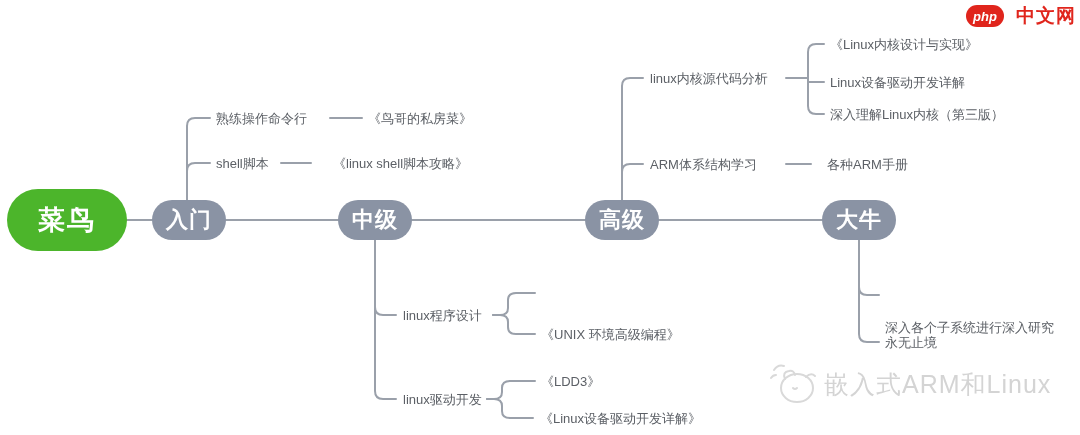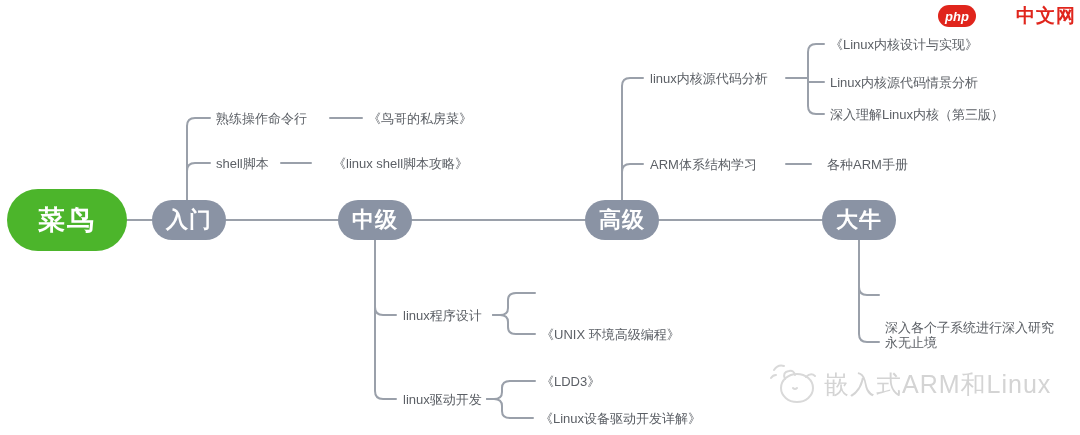--- a/index.html
+++ b/index.html
@@ -46,21 +46,20 @@
   }
   .logo-badge{
     display:flex;align-items:center;justify-content:center;
     width:38px;height:22px;border-radius:11px;
     background:#e0251c;color:#fff;
     font-size:13px;font-weight:bold;font-style:italic;
   }
   .logo-text{
     color:#e0251c;font-size:19px;font-weight:bold;
     letter-spacing:1px;
-    margin-left:28px;
   }
 </style>
 </head>
 <body>
 
 <div class="canvas">
 
   <svg class="connectors" viewBox="0 0 1080 435" fill="none" stroke="#9aa0aa" stroke-width="2" stroke-linecap="round">
 
     <path d="M127,220 H152"></path>
@@ -113,21 +112,21 @@
   <div class="lbl" style="left:333px;top:163px;">《linux shell脚本攻略》</div>
 
   <div class="lbl" style="left:403px;top:315px;">linux程序设计</div>
   <div class="lbl" style="left:541px;top:334px;">《UNIX 环境高级编程》</div>
   <div class="lbl" style="left:403px;top:399px;">linux驱动开发</div>
   <div class="lbl" style="left:541px;top:381px;">《LDD3》</div>
   <div class="lbl" style="left:540px;top:418px;">《Linux设备驱动开发详解》</div>
 
   <div class="lbl" style="left:650px;top:78px;">linux内核源代码分析</div>
   <div class="lbl" style="left:830px;top:44px;">《Linux内核设计与实现》</div>
-  <div class="lbl" style="left:830px;top:82px;">Linux内核源代码情景分析</div>
+  <div class="lbl" style="left:830px;top:82px;">Linux设备驱动开发详解</div>
   <div class="lbl" style="left:830px;top:114px;">深入理解Linux内核（第三版）</div>
   <div class="lbl" style="left:650px;top:164px;">ARM体系结构学习</div>
   <div class="lbl" style="left:827px;top:164px;">各种ARM手册</div>
 
   <div class="lbl" style="left:885px;top:295px;margin-top:32px;">深入各个子系统进行深入研究</div>
   <div class="lbl" style="left:885px;top:342px;">永无止境</div>
 
   <div class="watermark-text">嵌入式ARM和Linux</div>
 
   <div class="logo">

